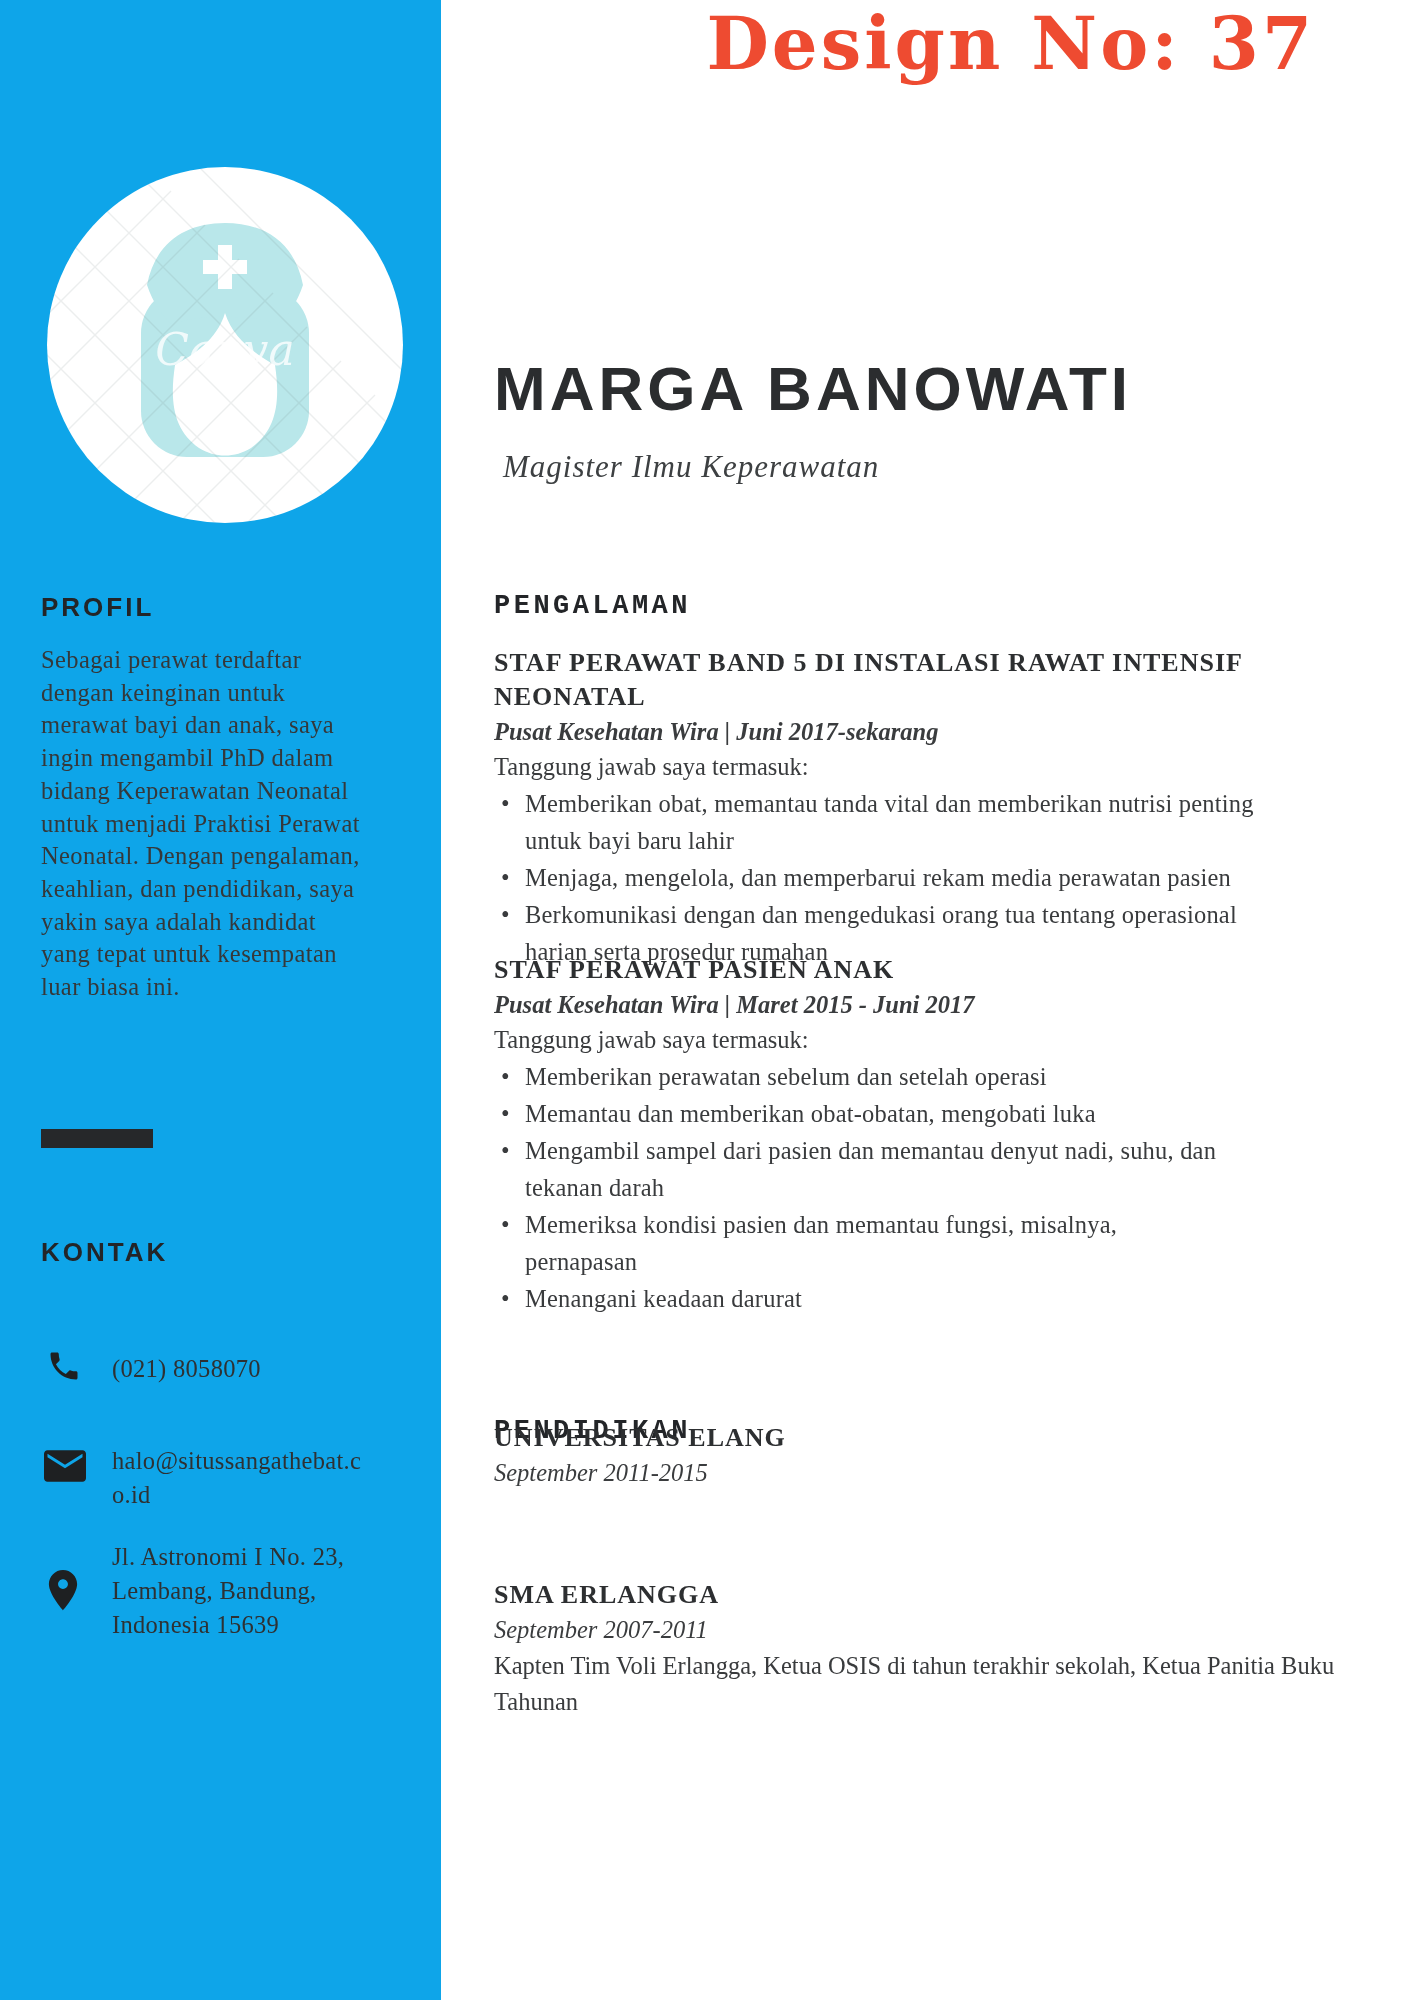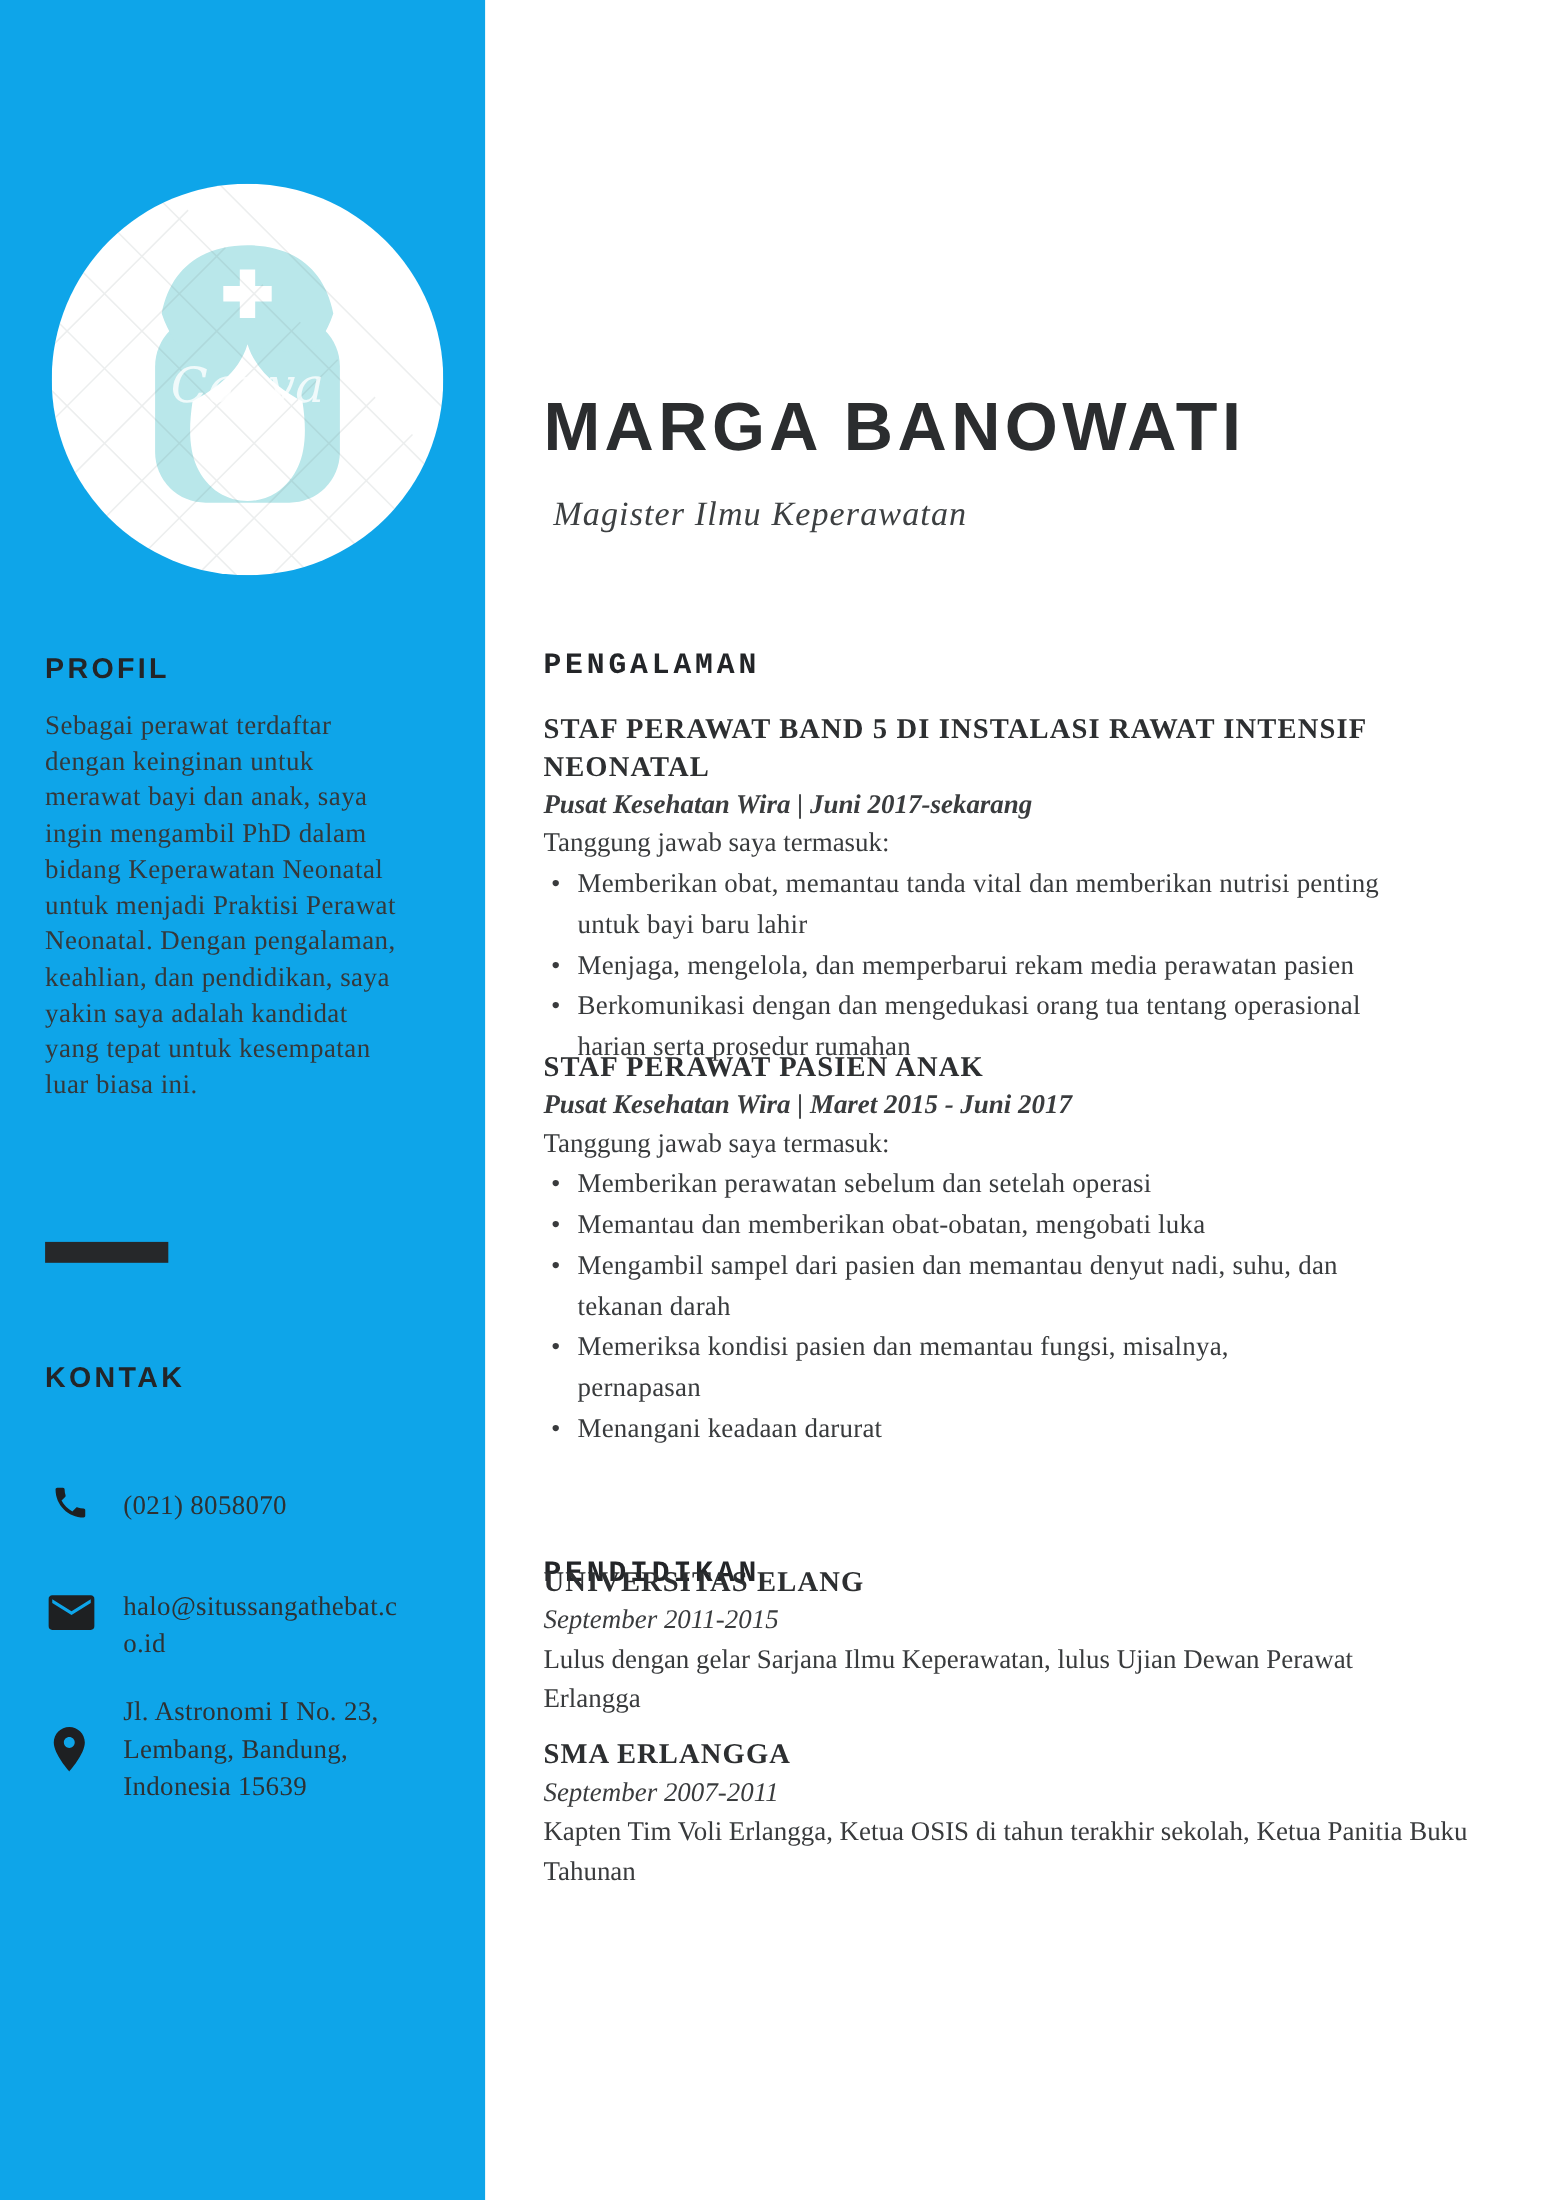--- a/index.html
+++ b/index.html
@@ -108,20 +108,21 @@
 o.id</div>
 
     <svg class="contact-icon" style="left:46px;top:1570px" width="34" height="48" viewBox="0 0 24 34">
       <path fill="#1e2022" d="M12 0C6.5 0 2 4.5 2 10c0 7.5 10 18.6 10 18.6S22 17.5 22 10C22 4.5 17.5 0 12 0zm0 13.5c-1.93 0-3.5-1.57-3.5-3.5S10.07 6.5 12 6.5s3.5 1.57 3.5 3.5-1.57 3.5-3.5 3.5z"></path>
     </svg>
     <div class="contact-text" style="top:1540px">Jl. Astronomi I No. 23,
 Lembang, Bandung,
 Indonesia 15639</div>
   </div>
 
+  <h1 class="design-label">Design No: 37</h1>
 
   <h1 class="person-name">MARGA BANOWATI</h1>
   <p class="person-title">Magister Ilmu Keperawatan</p>
 
   <h2 class="section-heading pengalaman-heading">PENGALAMAN</h2>
 
   <div class="block job1">
     <h3 class="job-title">STAF PERAWAT BAND 5 DI INSTALASI RAWAT INTENSIF NEONATAL</h3>
     <p class="job-meta">Pusat Kesehatan Wira | Juni 2017-sekarang</p>
     <p class="job-intro">Tanggung jawab saya termasuk:</p>
@@ -147,22 +148,20 @@
 pernapasan</li>
       <li>Menangani keadaan darurat</li>
     </ul>
   </div>
 
   <h2 class="section-heading pendidikan-heading">PENDIDIKAN</h2>
 
   <div class="block edu1">
     <h3 class="school-name">UNIVERSITAS ELANG</h3>
     <p class="school-period">September 2011-2015</p>
-    <p class="school-desc">Lulus dengan gelar Sarjana Ilmu Keperawatan, lulus Ujian Dewan Perawat
-Erlangga</p>
   </div>
 
   <div class="block edu2">
     <h3 class="school-name">SMA ERLANGGA</h3>
     <p class="school-period">September 2007-2011</p>
     <p class="school-desc">Kapten Tim Voli Erlangga, Ketua OSIS di tahun terakhir sekolah, Ketua Panitia Buku
 Tahunan</p>
   </div>
 
 </div>

